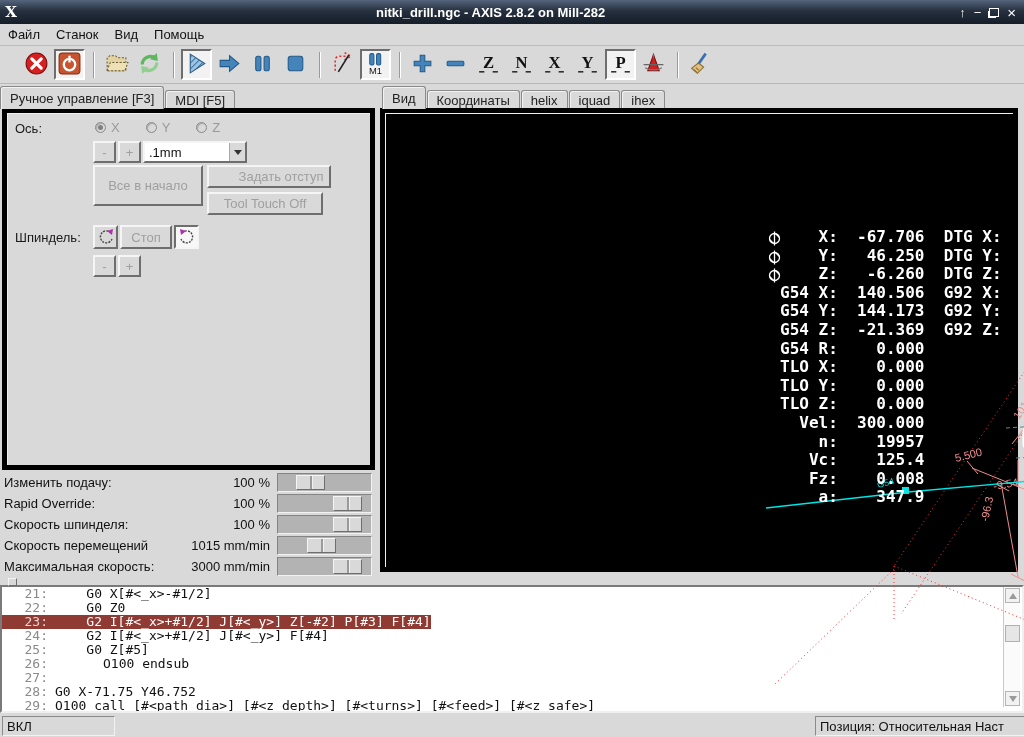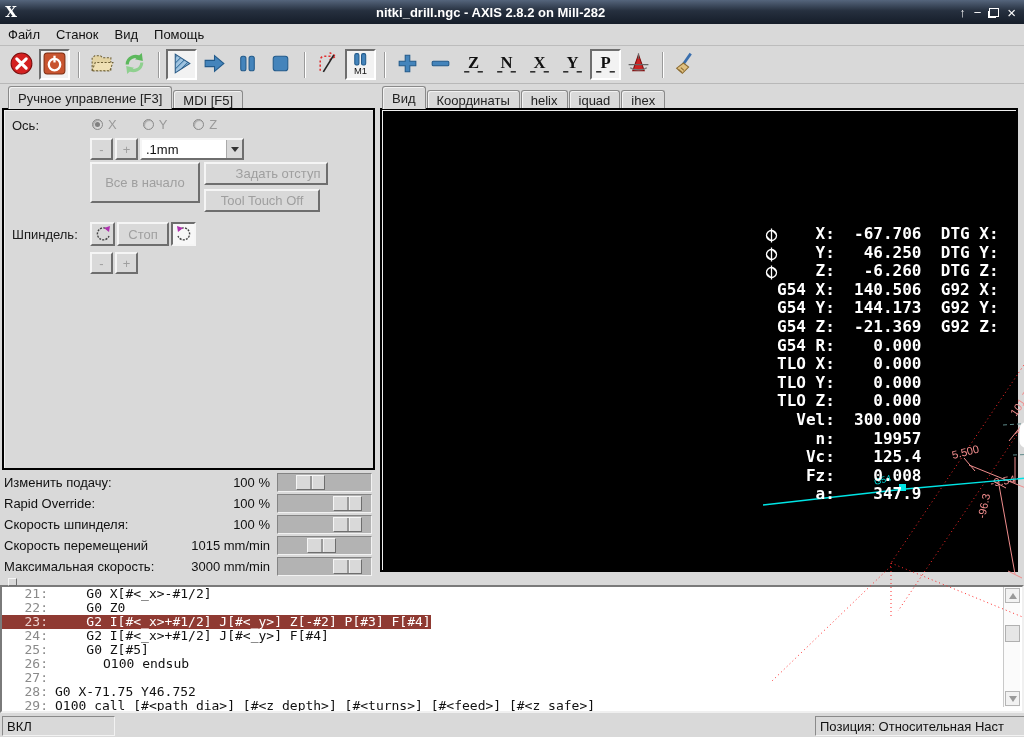--- a/index.html
+++ b/index.html
@@ -18,36 +18,36 @@
   .maxbox { width:10px; height:9px; border:1px solid #fff; display:inline-block;
     box-shadow:-2px 2px 0 -1px #fff; }
 
   
   #menubar { position:absolute; left:0; top:24px; width:1024px; height:22px;
     background:#d9d9d9; border-bottom:1px solid #bcbcbc; display:flex; align-items:center; }
   .menu-item { padding:2px 8px; }
 
   
   #toolbar { position:absolute; left:0; top:46px; width:1024px; height:38px;
-    display:flex; align-items:center; padding-left:6px; border-bottom:1px solid #b8b8b8; }
+    display:flex; align-items:center; padding-left:21px; border-bottom:1px solid #b8b8b8; }
   .tbtn { width:31px; height:31px; display:flex; align-items:center; justify-content:center;
     margin-right:2px; border:2px solid transparent; }
   .tbtn.pressed { background:#f2f2f2; border-color:#6e6e6e #ffffff #ffffff #6e6e6e; }
   .tsep { width:0; height:26px; border-left:1px solid #9a9a9a; border-right:1px solid #fff; margin:0 6px; }
 
   
   .tabs { position:absolute; height:23px; display:flex; align-items:flex-end; }
   .tab { padding:2px 9px 3px; background:#d9d9d9; border:1px solid #8a8a8a; border-bottom:none;
     border-radius:3px 3px 0 0; box-shadow:inset 1px 1px 0 #f2f2f2; margin-right:1px;
     position:relative; top:1px; font-size:13px; color:#222; height:19px; white-space:nowrap; }
   .tab.active { height:23px; top:1px; z-index:3; padding-top:4px; background:#d9d9d9; }
-  #left-tabs { left:8px; top:85px; }
+  #left-tabs { left:0; top:85px; }
   #right-tabs { left:382px; top:85px; }
 
-  .nbframe { position:absolute; background:#d9d9d9; border:2px solid #000000;
+  .nbframe { position:absolute; background:#d9d9d9; border:5px solid #000000;
     box-shadow:inset 1px 1px 0 #f0f0f0; z-index:2; }
   #left-frame { left:2px; top:108px; width:373px; height:362px; }
   #right-frame { left:380px; top:108px; width:638px; height:464px; background:#000; }
 
   
   .lbl { position:absolute; color:#1a1a1a; }
   .btn { position:absolute; background:#d9d9d9; border:2px solid;
     border-color:#f5f5f5 #6e6e6e #6e6e6e #f5f5f5; display:flex; align-items:center;
     justify-content:center; color:#222; }
   .btn.dis { color:#9f9f9f; }

